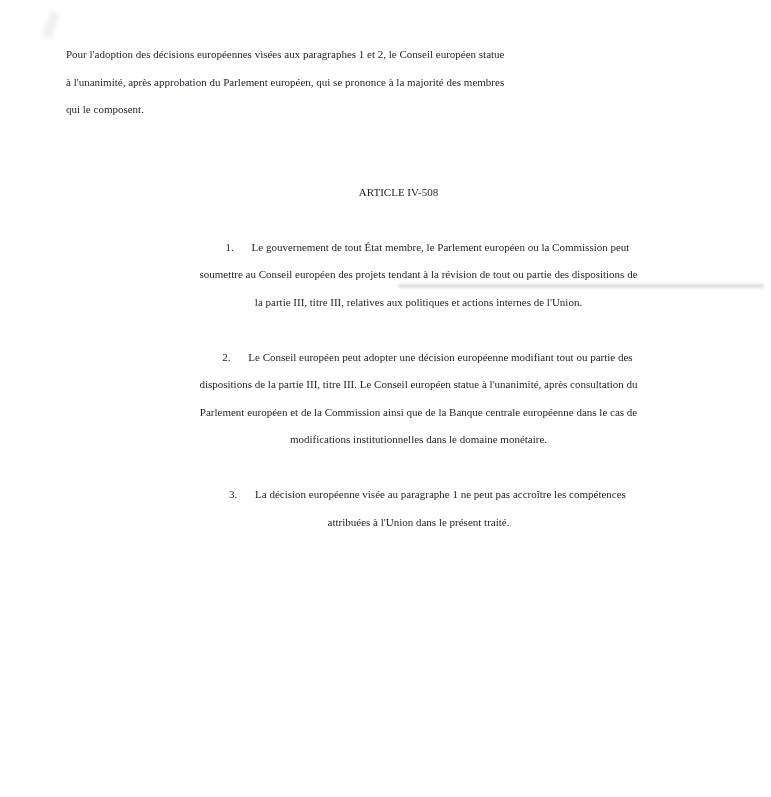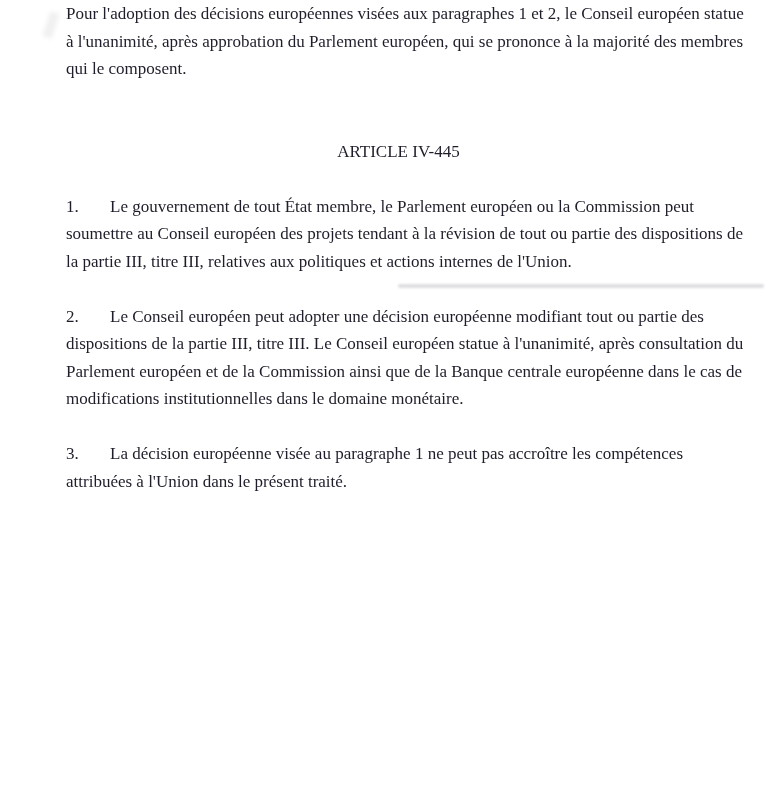--- a/index.html
+++ b/index.html
@@ -13,37 +13,39 @@
     overflow: hidden;
     position: relative;
     font-family: "Liberation Serif", "DejaVu Serif", serif;
     color: #1e1e2a;
   }
   .content {
     position: absolute;
     top: 0;
     left: 66px;
     width: 705px;
-    font-size: 17px;
+    padding-top: 41px;
+    font-size: 11px;
     line-height: 27.5px;
   }
   .para {
     margin: 0 0 27.5px 0;
     white-space: pre-line;
   }
   .para.gap-two {
     margin-bottom: 55px;
   }
   .centered {
     text-align: center;
     margin: 0 40px 27.5px 0; 
     white-space: normal;
   }
   .numbered {
     margin: 0 0 27.5px 0;
+    text-align: center;
   }
   .num {
     display: inline-block;
     width: 44px;
     white-space: pre;
     vertical-align: baseline;
   }
   .numtext {
     white-space: pre-line;
   }
@@ -74,21 +76,21 @@
 
 <div class="scan-smudge"></div>
 <div class="scan-streak"></div>
 
 <div class="content">
 
   <p class="para gap-two">Pour l'adoption des décisions européennes visées aux paragraphes 1 et 2, le Conseil européen statue
 à l'unanimité, après approbation du Parlement européen, qui se prononce à la majorité des membres
 qui le composent.</p>
 
-  <div class="centered">ARTICLE IV-445</div>
+  <div class="centered">ARTICLE IV-508</div>
 
 
   <p class="numbered"><span class="num">1.</span><span class="numtext">Le gouvernement de tout État membre, le Parlement européen ou la Commission peut
 soumettre au Conseil européen des projets tendant à la révision de tout ou partie des dispositions de
 la partie III, titre III, relatives aux politiques et actions internes de l'Union.</span></p>
 
   <p class="numbered"><span class="num">2.</span><span class="numtext">Le Conseil européen peut adopter une décision européenne modifiant tout ou partie des
 dispositions de la partie III, titre III. Le Conseil européen statue à l'unanimité, après consultation du
 Parlement européen et de la Commission ainsi que de la Banque centrale européenne dans le cas de
 modifications institutionnelles dans le domaine monétaire.</span></p>

